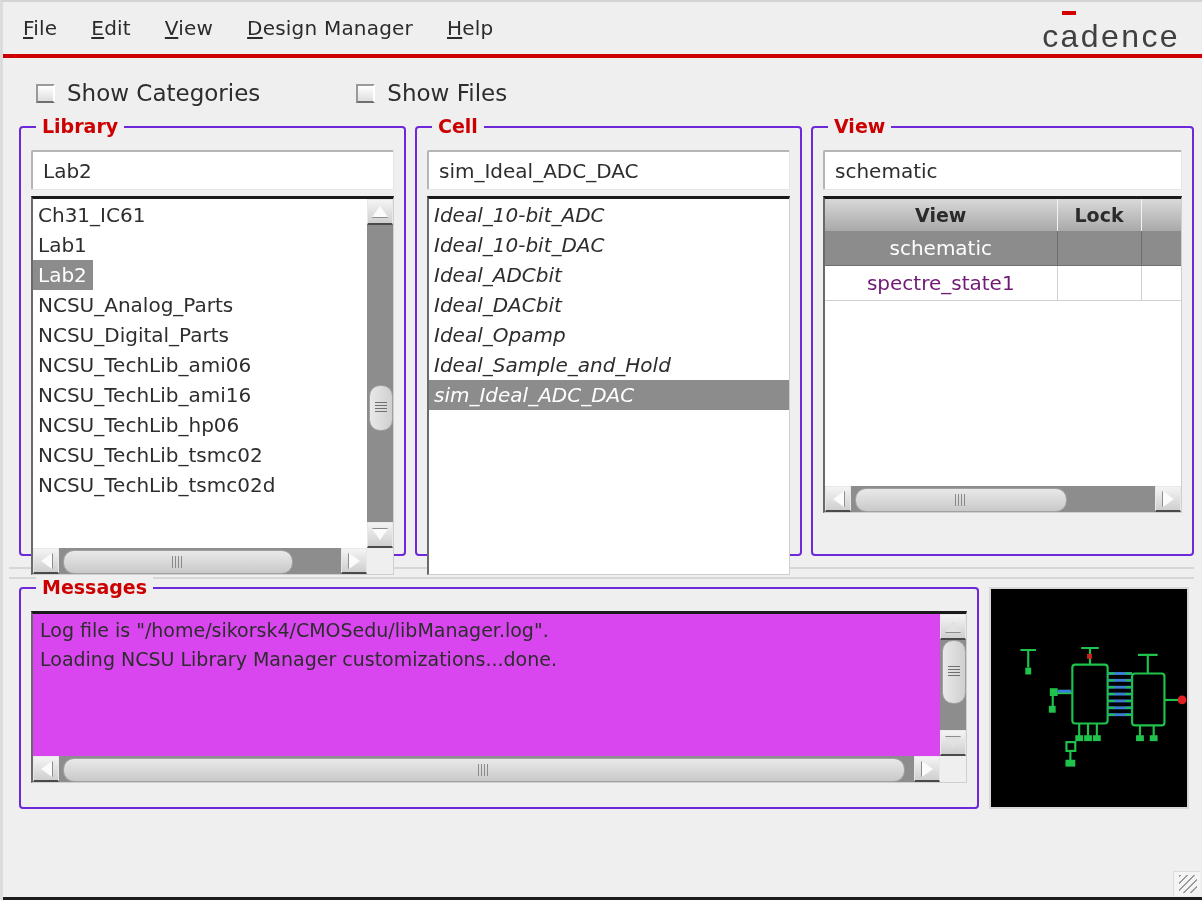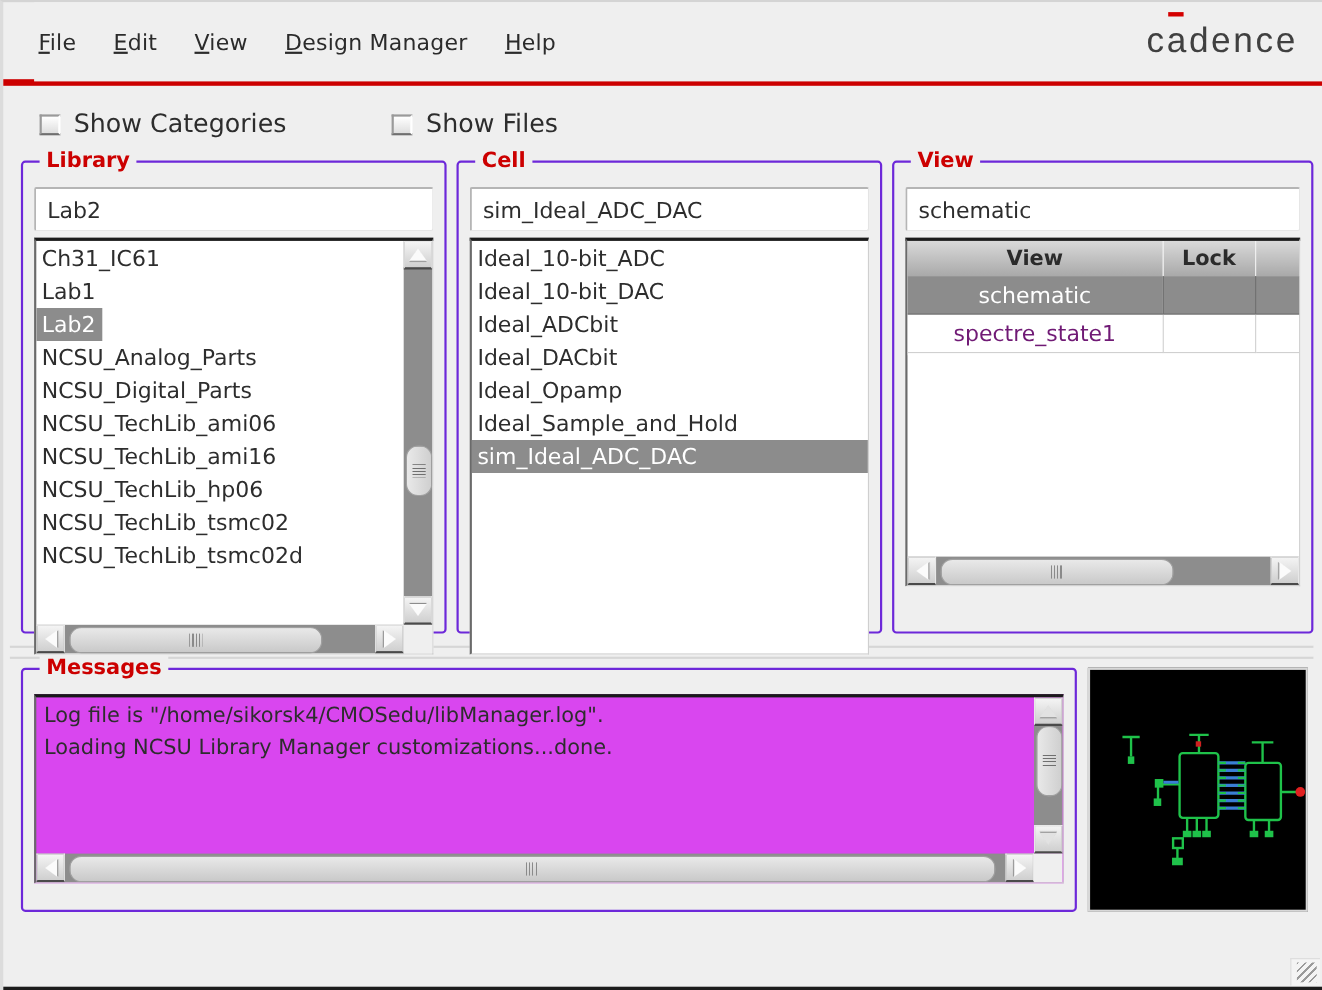--- a/index.html
+++ b/index.html
@@ -13,27 +13,26 @@
     position: relative;
     width: 1202px; height: 900px;
     background: #efefef;
     box-sizing: border-box;
     border-left: 3px solid #dcdcdc;
     border-top: 2px solid #d4d4d4;
   }
 
   
   .menubar {
-    height: 72px;
+    height: 52px;
     display: flex;
     align-items: center;
-    padding-left: 4px;
-    background: #efefef;
-    position: relative;
-    margin-left: 28px;
+    padding-left: 20px;
+    background: #efefef;
+    position: relative;
   }
   .menu-item {
     font-size: 20px;
     color: #2b2b2b;
     margin-right: 34px;
     letter-spacing: 0.2px;
     white-space: nowrap;
     cursor: default;
   }
   .menu-item u { text-decoration: underline; text-underline-offset: 2px; }
@@ -409,21 +408,21 @@
             </div>
         </div>
         <div class="sb-corner"></div>
       </div>
     </div>
 
     <div class="group g-cell">
       <div class="legend">Cell</div>
       <div class="tfield">sim_Ideal_ADC_DAC</div>
       <div class="listbox">
-        <div class="list-items" style="right:0;bottom:0;">
+        <div class="list-items" style="right:0;bottom:0;font-style:italic;">
           <div class="li">Ideal_10-bit_ADC</div>
           <div class="li">Ideal_10-bit_DAC</div>
           <div class="li">Ideal_ADCbit</div>
           <div class="li">Ideal_DACbit</div>
           <div class="li">Ideal_Opamp</div>
           <div class="li">Ideal_Sample_and_Hold</div>
           <div class="li sel full">sim_Ideal_ADC_DAC</div>
         </div>
       </div>
     </div>

